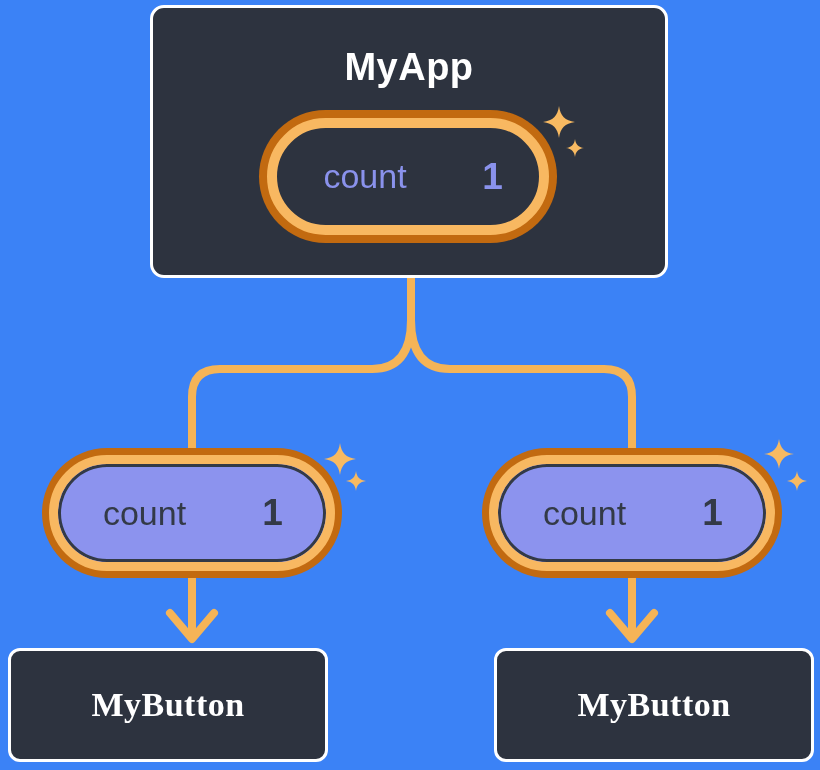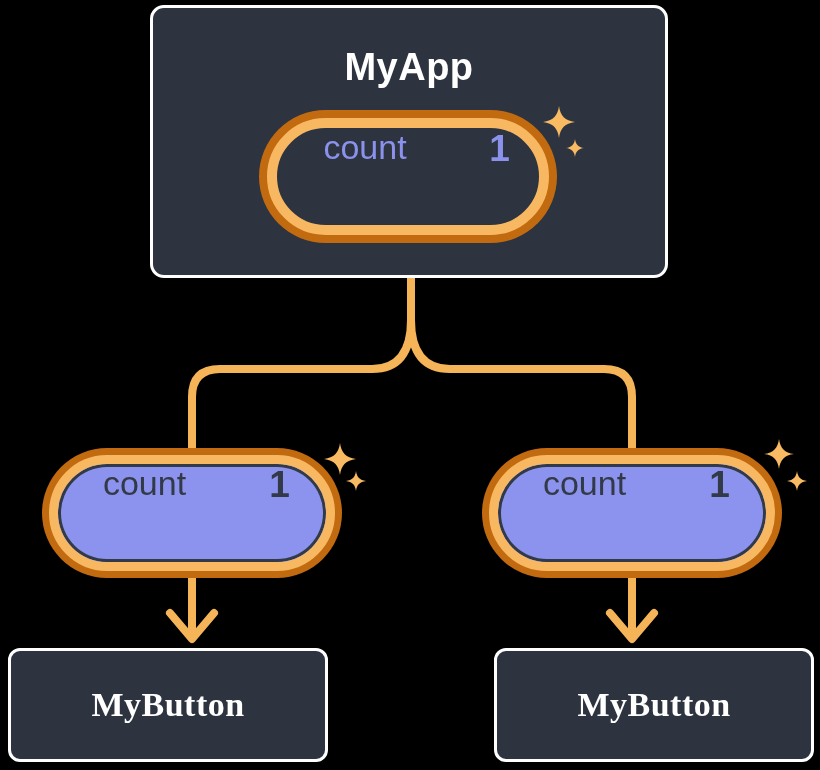--- a/index.html
+++ b/index.html
@@ -1,19 +1,19 @@
 <!DOCTYPE html>
 <html><head>
 <meta charset="utf-8">
 <style>
   html,body{margin:0;padding:0;}
   .canvas{
     position:relative;
     width:820px;height:770px;
-    background:#000000;
+    background:#3b82f6;
     overflow:hidden;
     font-family:"Liberation Sans","DejaVu Sans",sans-serif;
   }
   .connectors{position:absolute;left:0;top:0;z-index:0;}
   .node{
     position:absolute;
     background:#2D333F;
     border:3px solid #FFFFFF;
     border-radius:14px;
     box-sizing:border-box;
@@ -35,23 +35,22 @@
   }
   .button-node-left{left:8px;top:648px;}
   .button-node-right{left:494px;top:648px;}
   .button-title{
     color:#FFFFFF;font-size:34px;font-weight:600;letter-spacing:0.5px;font-family:Liberation Serif, serif;
   }
   .pill{
     position:absolute;
     box-sizing:border-box;
     display:flex;
-    align-items:flex-start;
+    align-items:center;
     z-index:2;
-    gap:7px;
   }
   .pill-dark{
     left:267px;top:118px;width:282px;height:117px;
     background:#2D333F;
     border:10px solid #F8B861;
     border-radius:60px;
     box-shadow:0 0 0 8px #C26A10;
   }
   .pill-light{
     top:455px;width:286px;height:116px;

